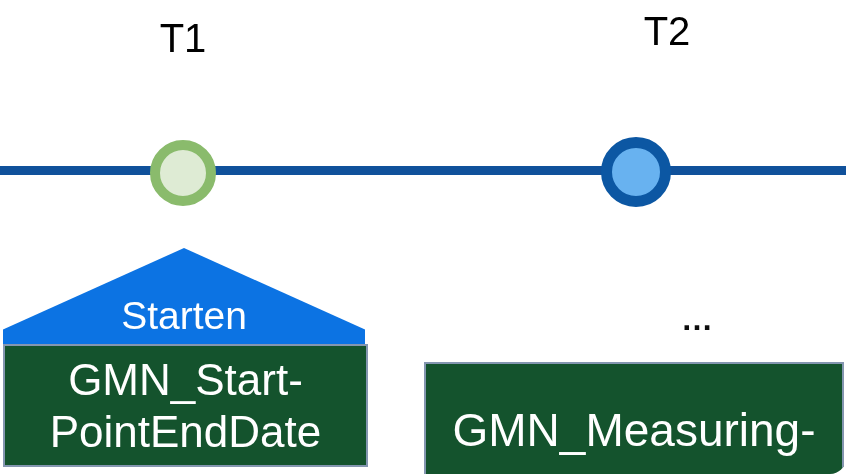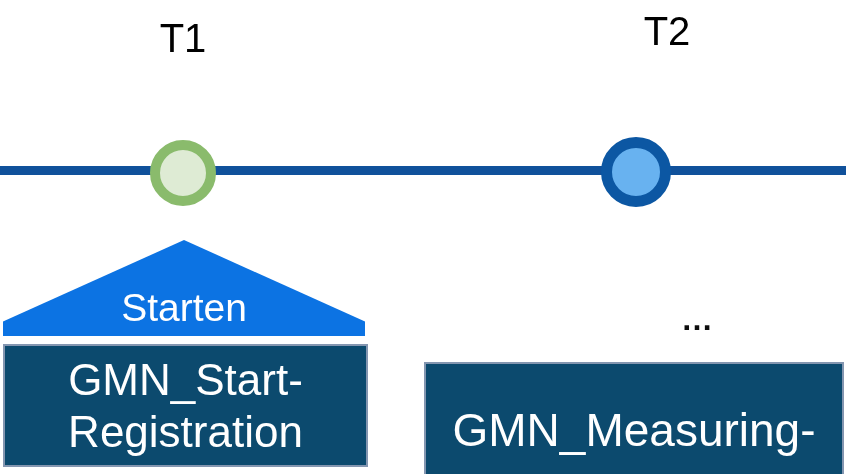--- a/index.html
+++ b/index.html
@@ -7,20 +7,21 @@
     padding: 0;
     background: #ffffff;
     font-family: "Liberation Sans", sans-serif;
   }
   .canvas {
     position: relative;
     width: 846px;
     height: 474px;
     background: #ffffff;
     overflow: hidden;
+    border-radius: 16px;
   }
   .t-label {
     position: absolute;
     width: 70px;
     text-align: center;
     font-size: 40px;
     color: #000000;
     line-height: 1;
   }
   .t-label.t1 { left: 148px; top: 18px; }
@@ -60,42 +61,42 @@
   .roof {
     position: absolute;
     background: #0C73E3;
     display: flex;
     align-items: flex-end;
     justify-content: center;
     color: #ffffff;
   }
   .roof.left {
     left: 3px;
-    top: 240px;
+    top: 248px;
     width: 362px;
     height: 96px;
     clip-path: polygon(50% 0%, 100% 85%, 100% 100%, 0% 100%, 0% 85%);
     font-size: 39px;
     padding-bottom: 6px;
     box-sizing: border-box;
   }
   .roof.right {
     left: 424px;
     top: 246px;
     width: 420px;
     height: 105px;
     clip-path: polygon(50% 0%, 100% 43%, 100% 100%, 0% 100%, 0% 43%);
     font-size: 41px;
     padding-bottom: 17px;
     box-sizing: border-box;
   }
 
   .code-box {
     position: absolute;
-    background: #0c4a6e;
+    background: #14532d;
     border: 2px solid #8496B0;
     box-sizing: border-box;
     display: flex;
     flex-direction: column;
     align-items: center;
     justify-content: center;
     color: #ffffff;
     text-align: center;
   }
   .code-box.left {
@@ -141,21 +142,21 @@
   <div class="marker green"></div>
 
   <div class="marker blue"></div>
 
   <div class="roof left">
     <span>Starten</span>
   </div>
 
   <div class="code-box left">
     <div>GMN_Start-</div>
-    <div>Registration</div>
+    <div>PointEndDate</div>
   </div>
 
 
   <div class="ellipsis">…</div>
 
   <div class="code-box right">
     <div>GMN_Measuring-</div>
   </div>
 
 </div>

